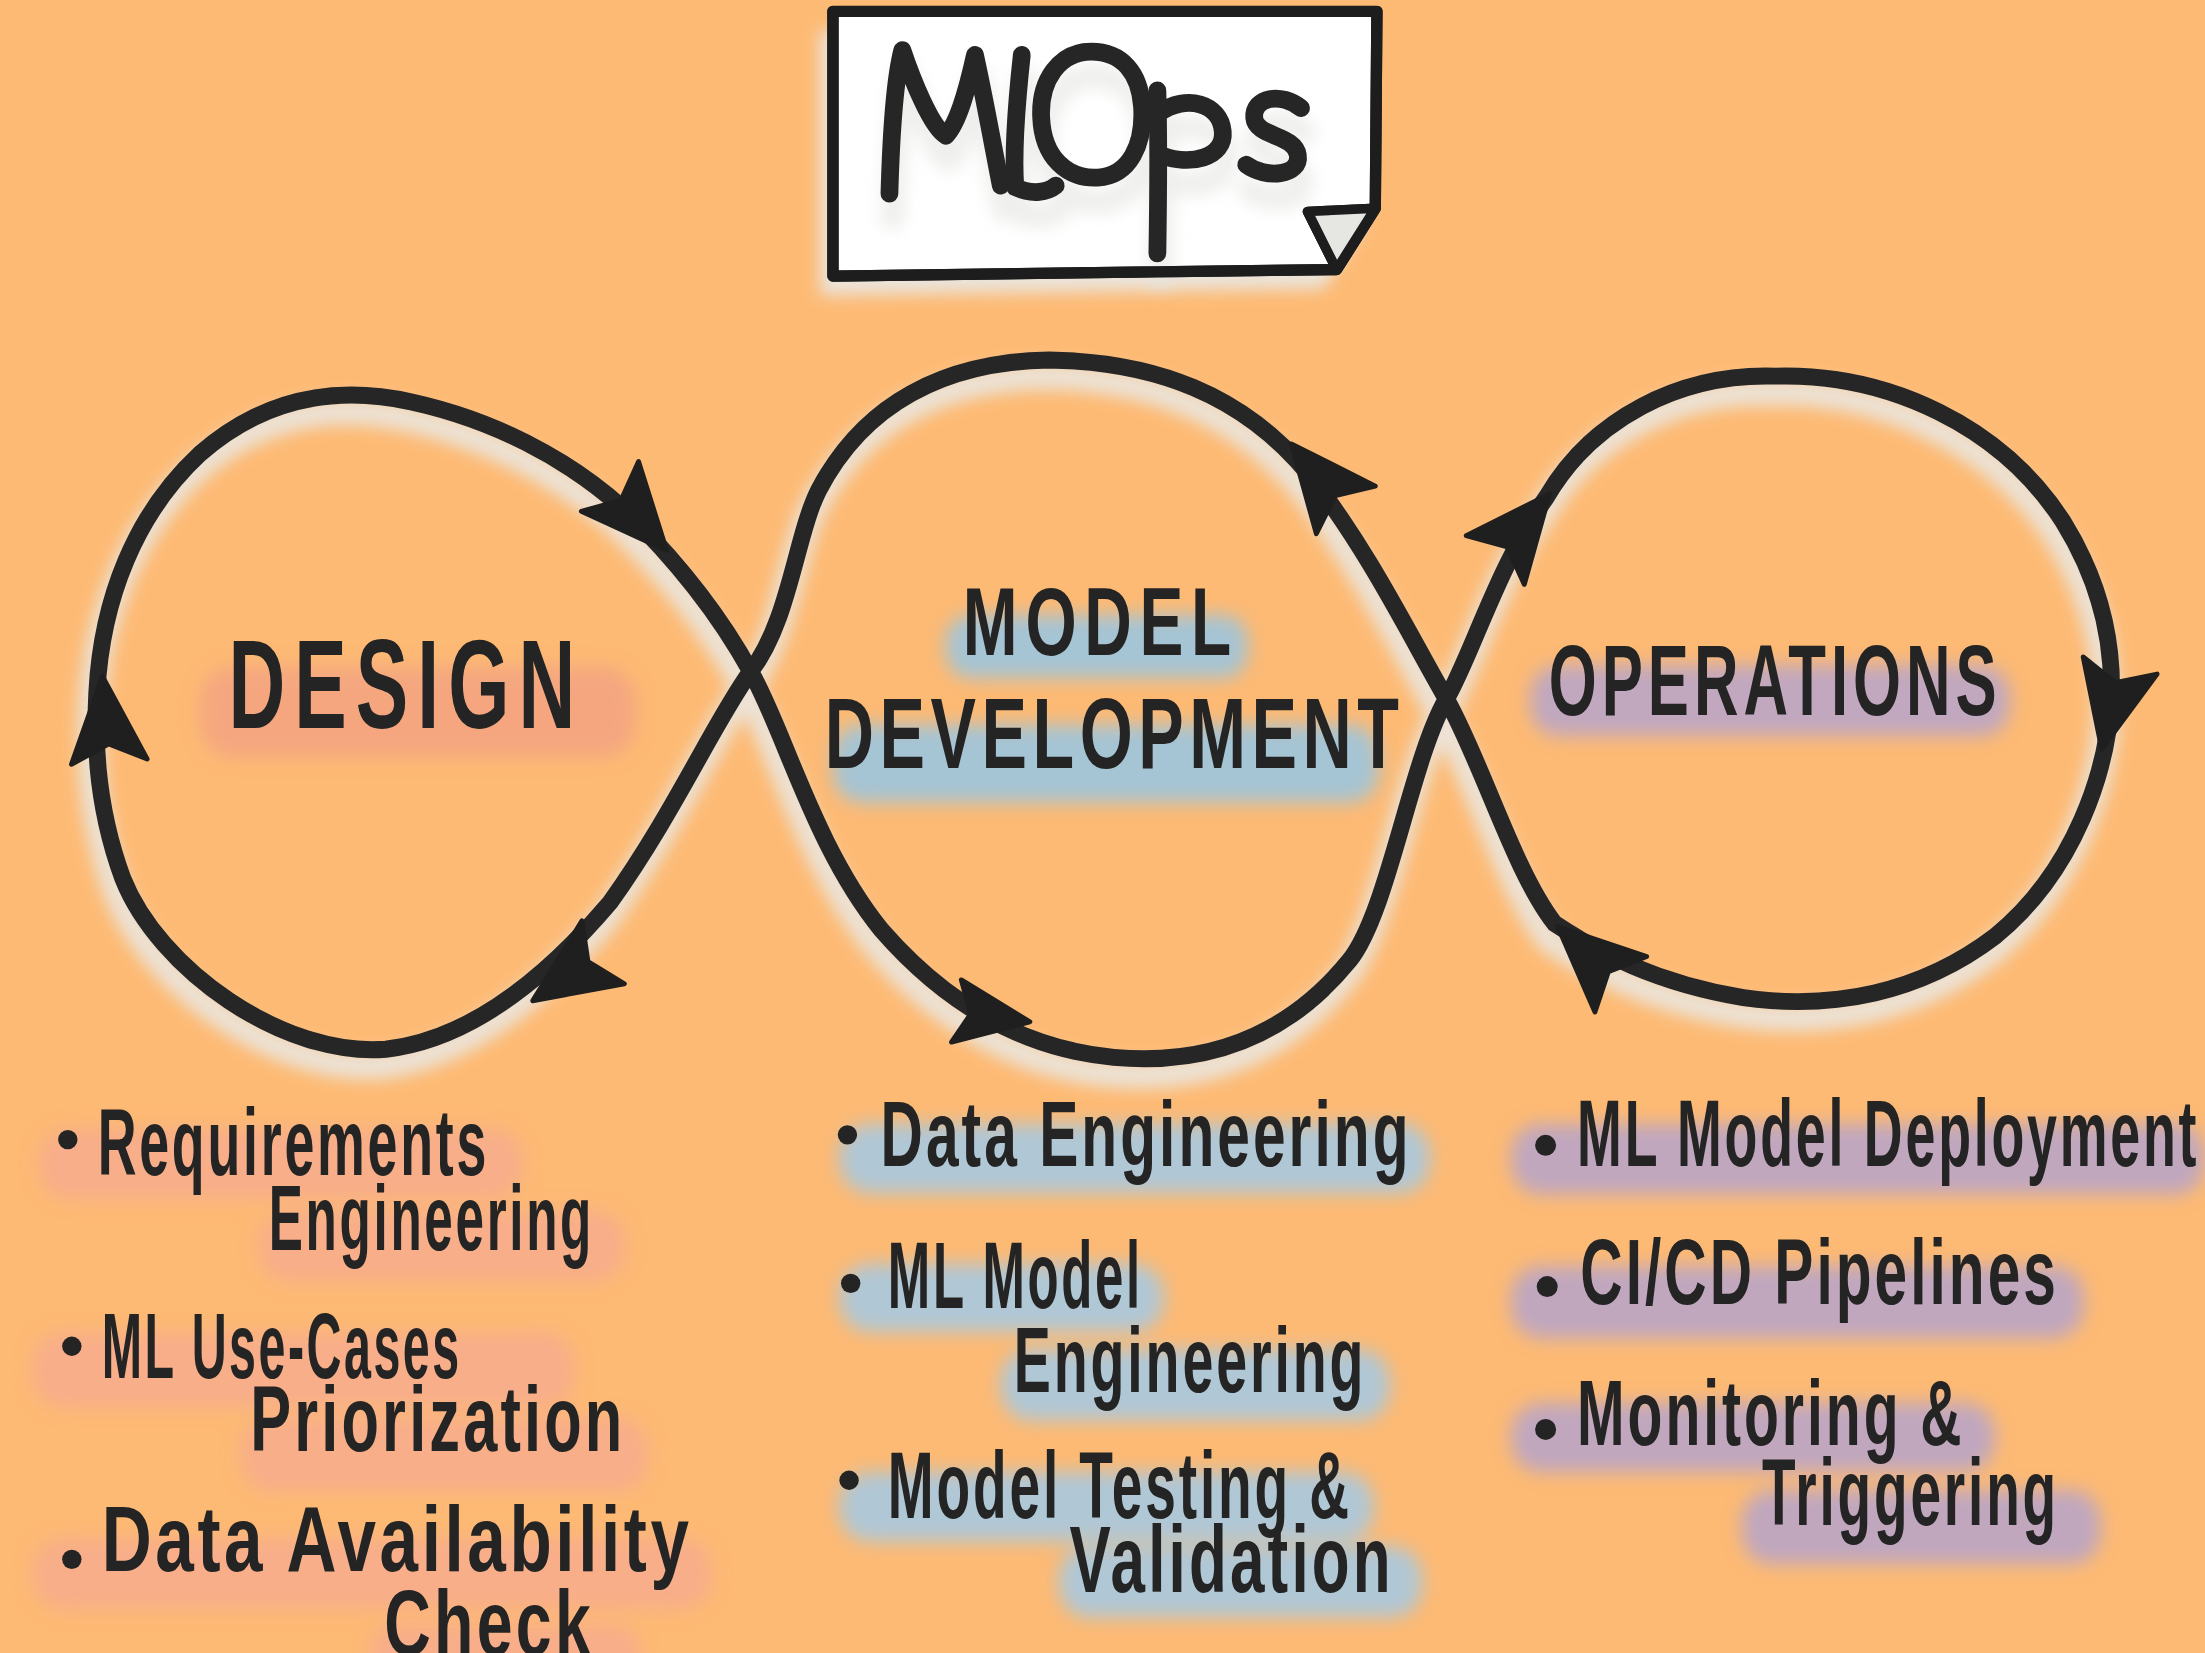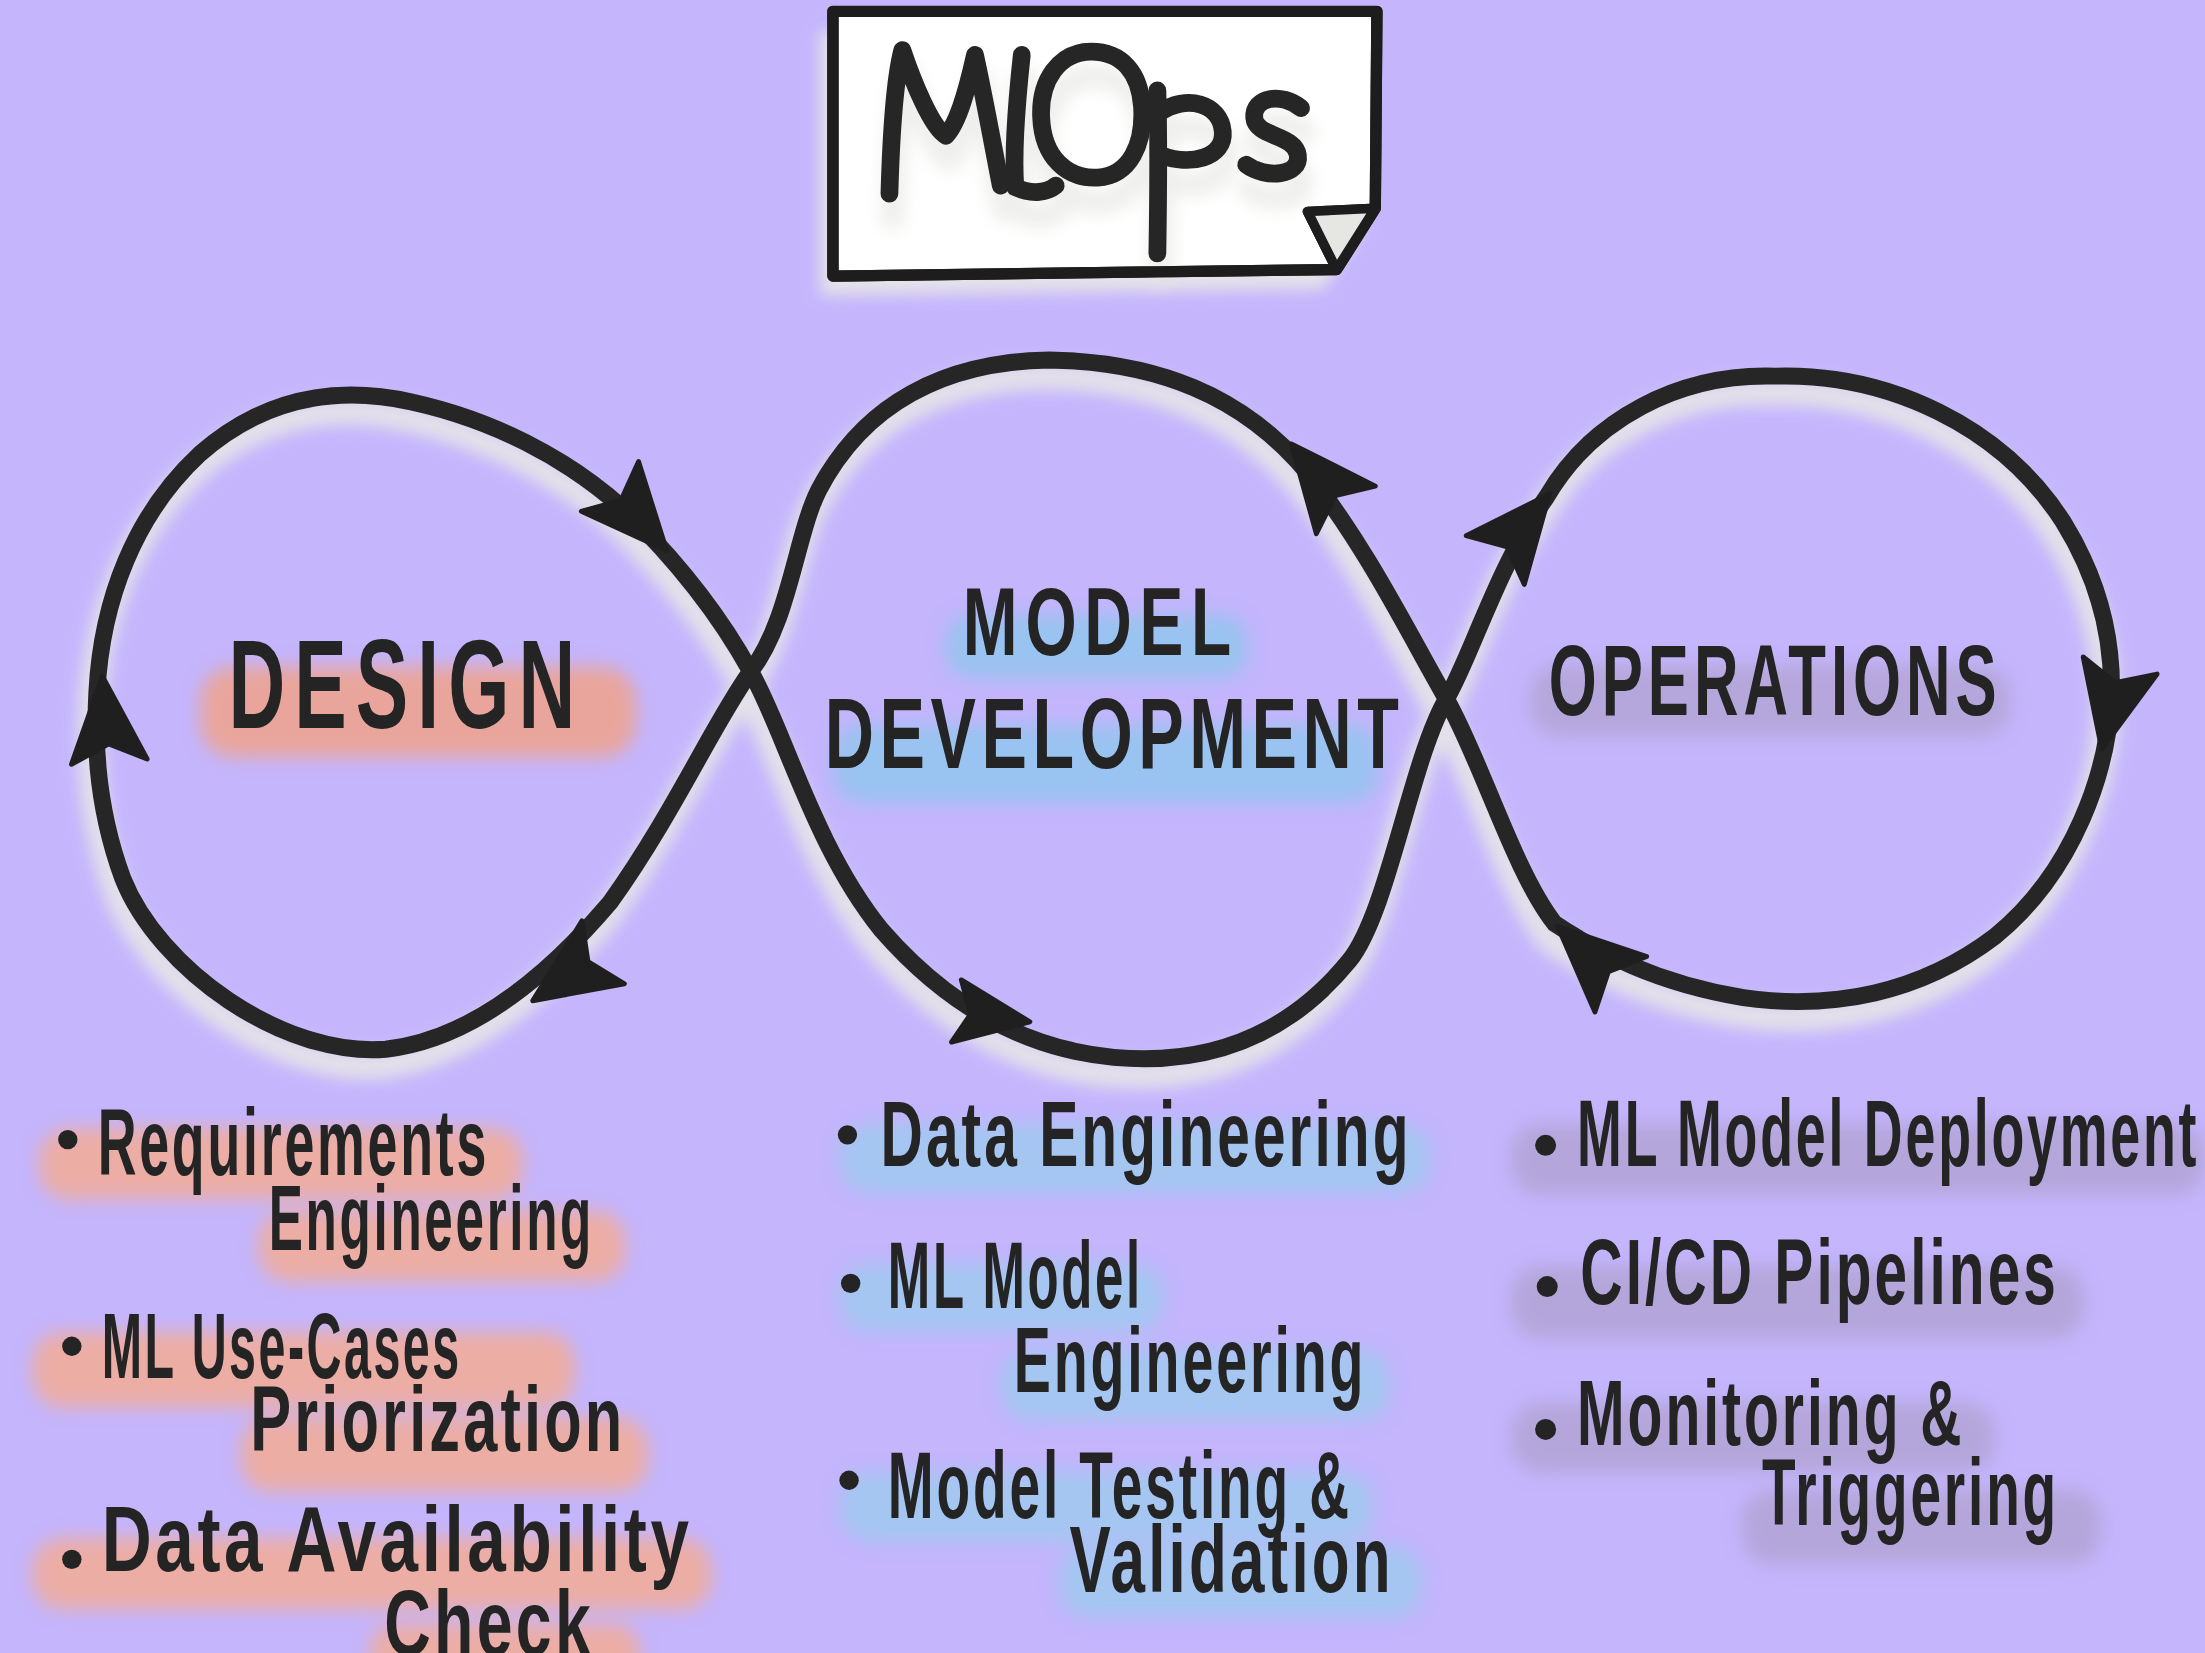--- a/index.html
+++ b/index.html
@@ -1,16 +1,16 @@
 <!DOCTYPE html>
 <html style="font-size:13px"><head>
 <meta charset="utf-8">
 <style>
   html,body{margin:0;padding:0;background:#ffffff;}
-  #stage{position:relative;width:2205px;height:1653px;overflow:hidden;background:#c4b5fd;
+  #stage{position:relative;width:2205px;height:1653px;overflow:hidden;background:#fdba74;
          font-family:"Liberation Sans", sans-serif;}
   svg{position:absolute;left:0;top:0;}
 </style>
 </head>
 <body>
 <div id="stage">
 <svg width="2205" height="1653" viewBox="0 0 2732 2048">
 <defs>
   <filter id="fsh" x="-30%" y="-30%" width="160%" height="160%">
           <feGaussianBlur stdDeviation="10"></feGaussianBlur>

